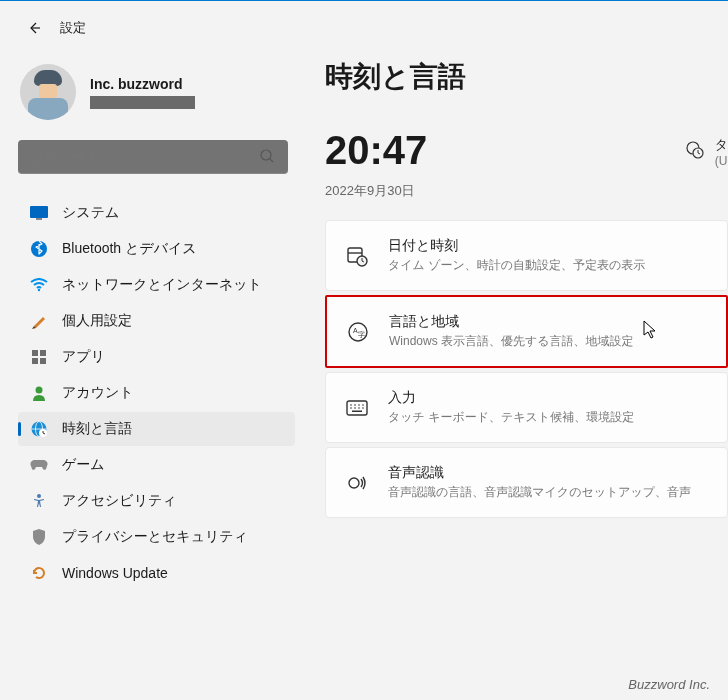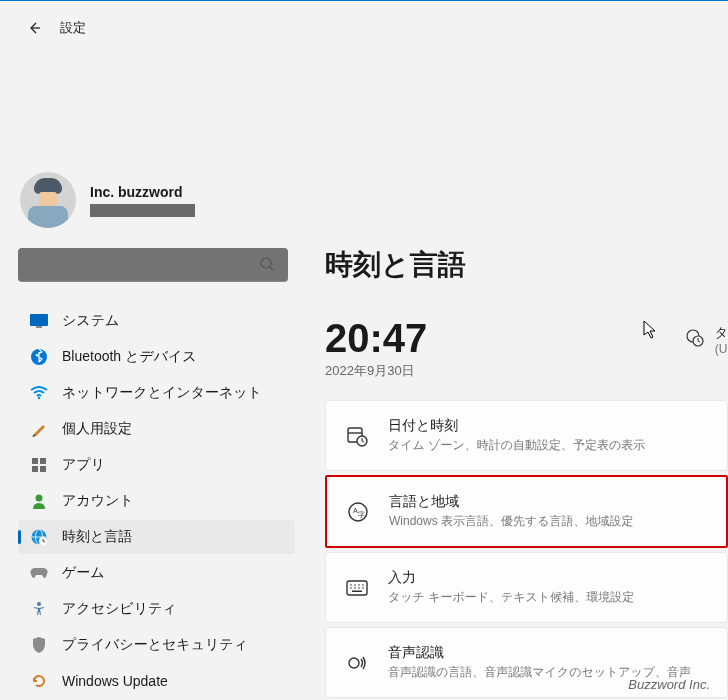--- a/index.html
+++ b/index.html
@@ -1,21 +1,21 @@
 <!DOCTYPE html>
 <html><head>
 <meta charset="utf-8">
 <style>
 * { margin: 0; padding: 0; box-sizing: border-box; font-family: "Segoe UI", "Yu Gothic UI", Meiryo, sans-serif; }
 body { background: #f3f3f3; width: 728px; height: 700px; overflow: hidden; position: relative; }
 .top-border { position: absolute; top: -1px; left: 0; right: 0; height: 2px; background: #0078d4; }
 .header { display: flex; align-items: center; padding: 18px 8px 10px 24px; gap: 16px; }
 .back-btn { width: 20px; height: 20px; display: flex; align-items: center; justify-content: center; cursor: pointer; }
 .header-title { font-size: 13px; color: #1a1a1a; }
-.layout { display: flex; height: calc(100% - 50px); align-items: flex-end; }
+.layout { display: flex; height: calc(100% - 50px); }
 .sidebar { width: 305px; padding: 16px 10px 0 18px; }
 .profile { display: flex; align-items: center; gap: 14px; margin-bottom: 20px; padding-left: 2px; }
 .avatar { width: 56px; height: 56px; border-radius: 50%; background: #d4d4d4; position: relative; overflow: hidden; }
 .avatar::before { content: ""; position: absolute; top: 6px; left: 14px; width: 28px; height: 16px; background: #4a5a68; border-radius: 14px 14px 6px 6px; }
 .avatar::after { content: ""; position: absolute; top: 20px; left: 19px; width: 18px; height: 14px; background: #f0c8a0; border-radius: 3px; }
 .avatar-body { position: absolute; bottom: -4px; left: 8px; width: 40px; height: 26px; background: #88a8c0; border-radius: 8px 8px 0 0; }
 .profile-info { display: flex; flex-direction: column; gap: 4px; }
 .profile-name { font-weight: 600; font-size: 14px; color: #1a1a1a; }
 .profile-bar { width: 105px; height: 13px; background: #6a6a6a; }
 .search-box { position: relative; margin-bottom: 22px; }
@@ -24,21 +24,21 @@
 .nav { display: flex; flex-direction: column; gap: 2px; }
 .nav-item { display: flex; align-items: center; gap: 14px; padding: 8px 10px 8px 12px; border-radius: 4px; cursor: pointer; position: relative; }
 .nav-item.active { background: #e9e9e9; }
 .nav-item.active::before { content: ""; position: absolute; left: 0; top: 10px; bottom: 10px; width: 3px; background: #0067c0; border-radius: 2px; }
 .nav-icon { width: 18px; height: 18px; display: flex; align-items: center; justify-content: center; flex-shrink: 0; }
 .nav-label { font-size: 14px; color: #1a1a1a; }
 .main { flex: 1; padding: 10px 0 0 20px; overflow: hidden; }
 .page-title { font-size: 28px; font-weight: 600; color: #1a1a1a; margin-bottom: 34px; }
 .clock-row { display: flex; align-items: flex-start; justify-content: space-between; padding-right: 0; margin-bottom: 20px; gap: 27px; }
 .clock-time { font-size: 40px; font-weight: 600; color: #1a1a1a; line-height: 1; }
-.clock-date { font-size: 13px; color: #666; margin-top: 4px; }
+.clock-date { font-size: 13px; color: #666; margin-top: 12px; }
 .world-clock { display: flex; align-items: center; gap: 10px; margin-top: 6px; }
 .world-clock-text { font-size: 13px; color: #1a1a1a; }
 .cards { display: flex; flex-direction: column; gap: 4px; }
 .card { display: flex; align-items: center; gap: 20px; padding: 16px 20px; background: #fdfdfd; border: 1px solid #e8e8e8; border-radius: 4px; cursor: pointer; }
 .card.highlight { border: 2px solid #d00000; border-radius: 2px; }
 .card-icon { width: 22px; height: 22px; flex-shrink: 0; display: flex; align-items: center; justify-content: center; }
 .card-body { flex: 1; min-width: 0; }
 .card-title { font-size: 14px; color: #1a1a1a; }
 .card-sub { font-size: 12px; color: #777; margin-top: 2px; white-space: nowrap; overflow: hidden; }
 .cursor { position: absolute; left: 643px; top: 320px; pointer-events: none; }

